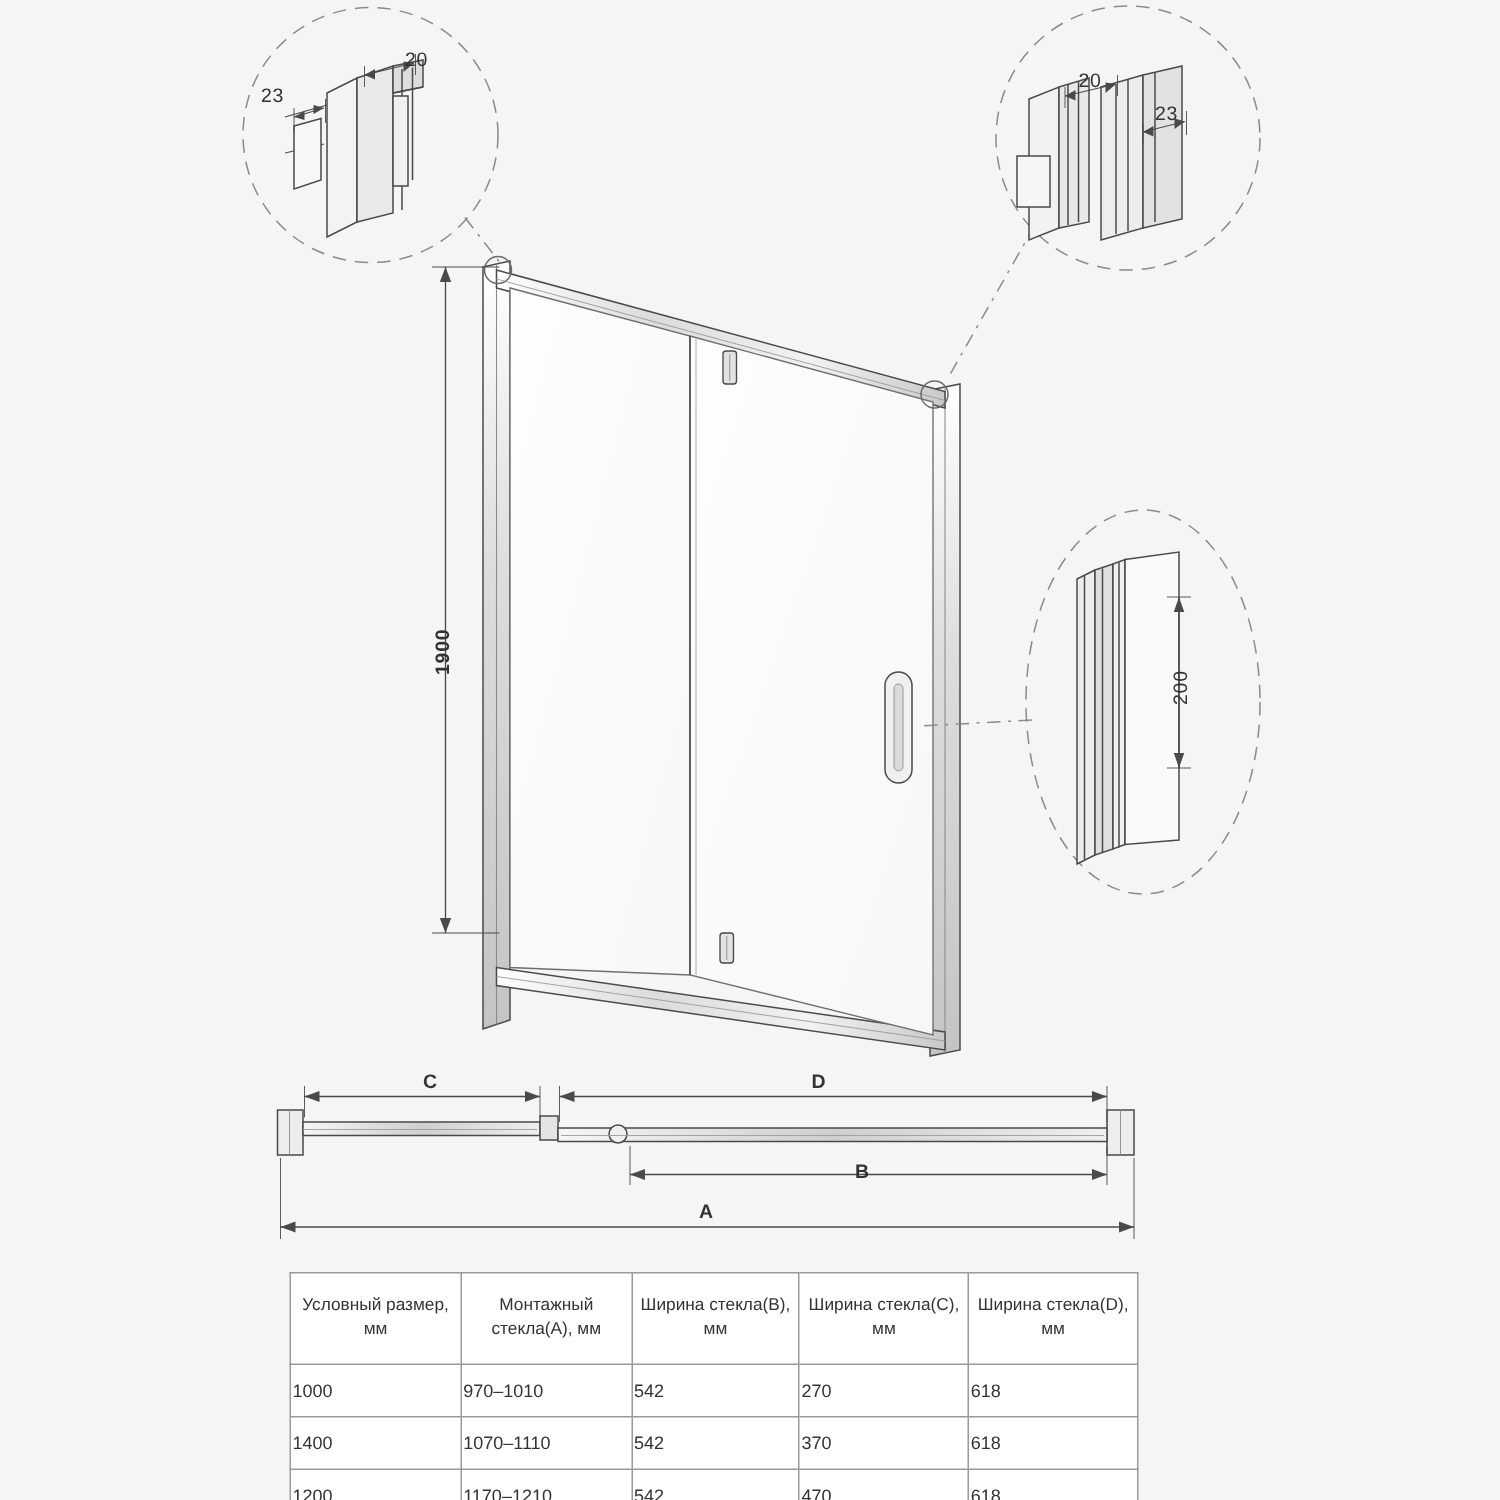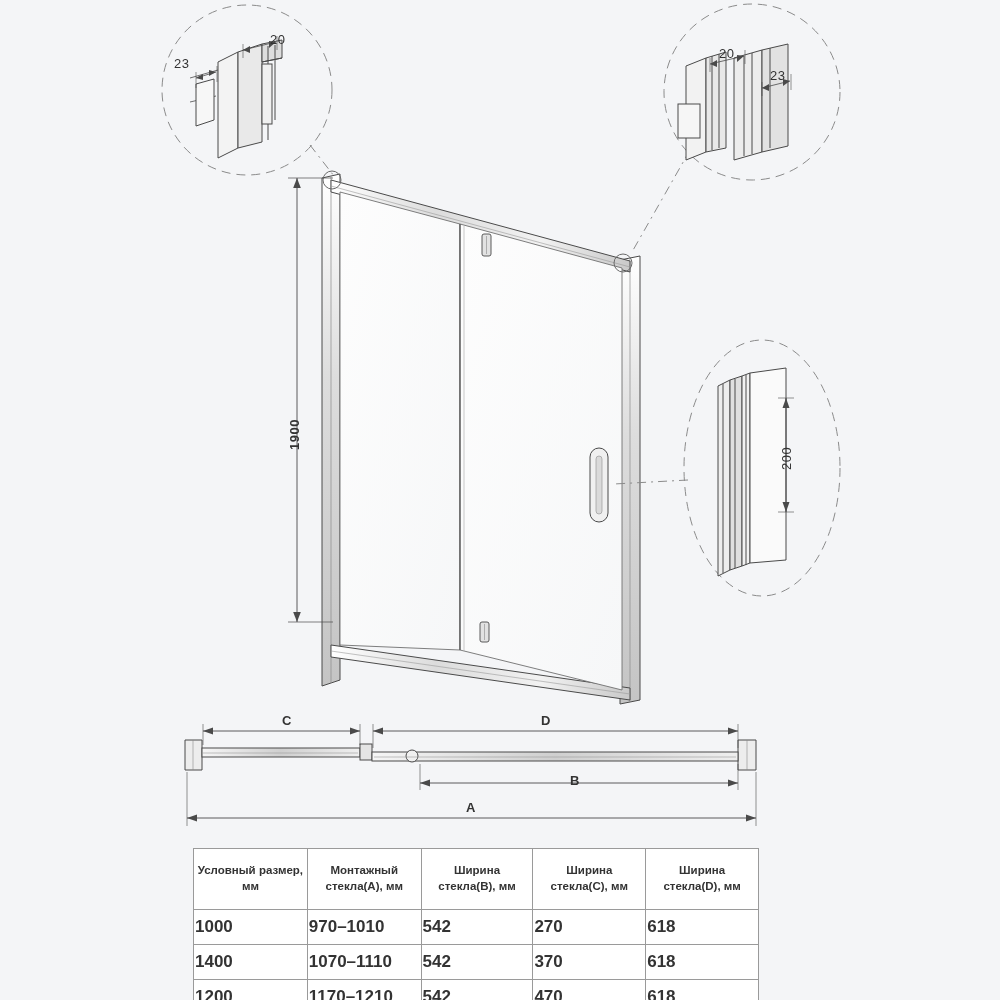--- a/index.html
+++ b/index.html
@@ -45,31 +45,31 @@
     left: 193px;
     top: 848px;
     width: 566px;
     border-collapse: collapse;
     background: #ffffff;
     font-size: 11.5px;
   }
   table.spec th, table.spec td {
     border: 1px solid #9a9a9a;
     color: #333;
-    font-weight: bold;
+    font-weight: normal;
   }
   table.spec th {
     height: 56px;
     line-height: 1.35;
     padding: 2px 3px;
     font-size: 11.5px;
   }
   table.spec td {
     height: 32px;
-    font-size: 17px;
+    font-size: 12px;
   }
   table.spec col.c0 { width: 114px; }
   table.spec col.c1 { width: 114px; }
   table.spec col.c2 { width: 112px; }
   table.spec col.c3 { width: 113px; }
   table.spec col.c4 { width: 113px; }
 </style>
 </head>
 <body>
 

